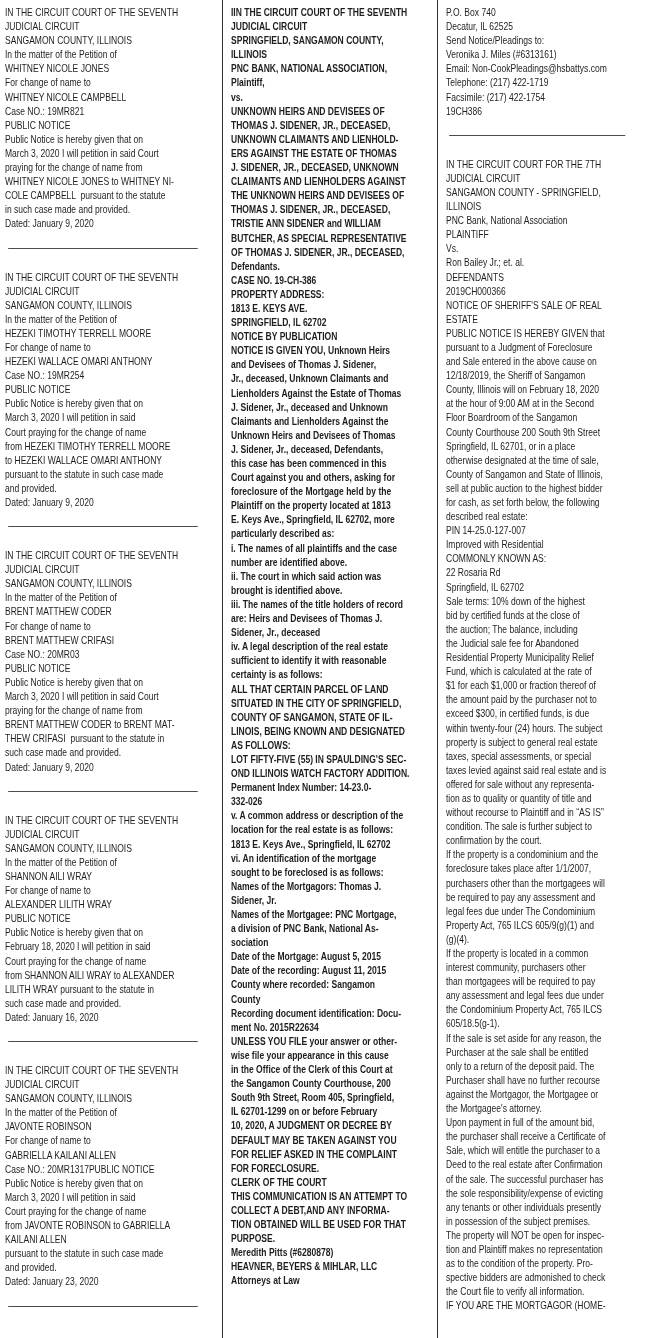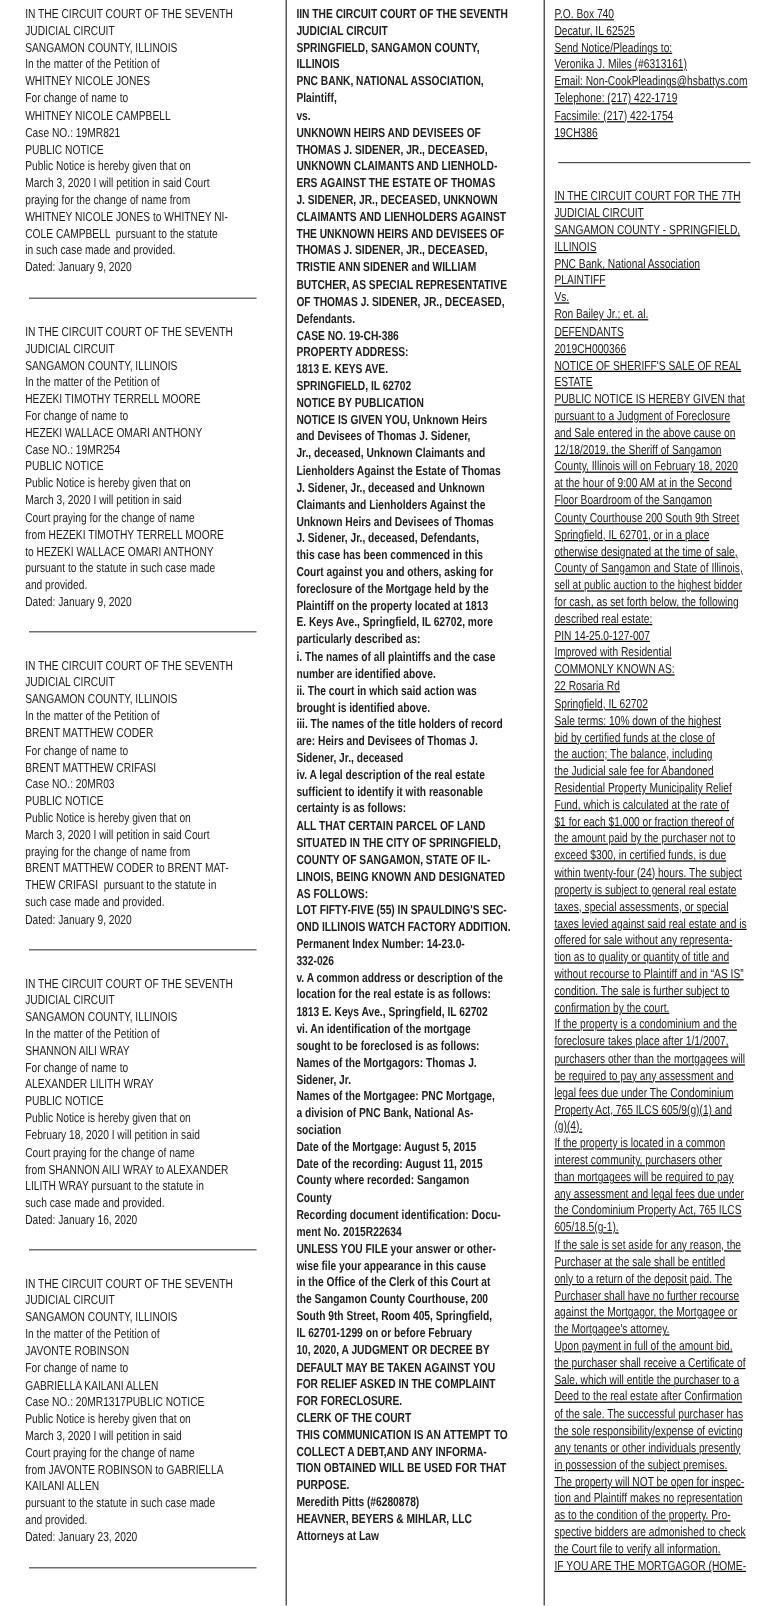--- a/index.html
+++ b/index.html
@@ -12,31 +12,30 @@
     height: 1338px;
     overflow: hidden;
     font-family: "Liberation Sans", sans-serif;
   }
   .page {
     display: flex;
     width: 652px;
     height: 980px;
     box-sizing: border-box;
     background: #ffffff;
-    padding-left: 16px;
   }
   .col {
     box-sizing: border-box;
     padding-top: 5px;
     overflow: hidden;
     height: 1338px;
   }
   .col1 { width: 222px; padding-left: 5px; }
   .col2 { width: 214px; padding-left: 8px; font-weight: bold; }
-  .col3 { flex: 1; padding-left: 8px; padding-right: 2px; text-decoration: underline; }
+  .col3 { flex: 1; padding-left: 8px; padding-right: 2px; }
   .vdiv {
     width: 1px;
     background: #2e2e2e;
     height: 1338px;
     flex: none;
   }
   
   .col-inner {
     width: 128%;
     transform: scaleX(0.79);

